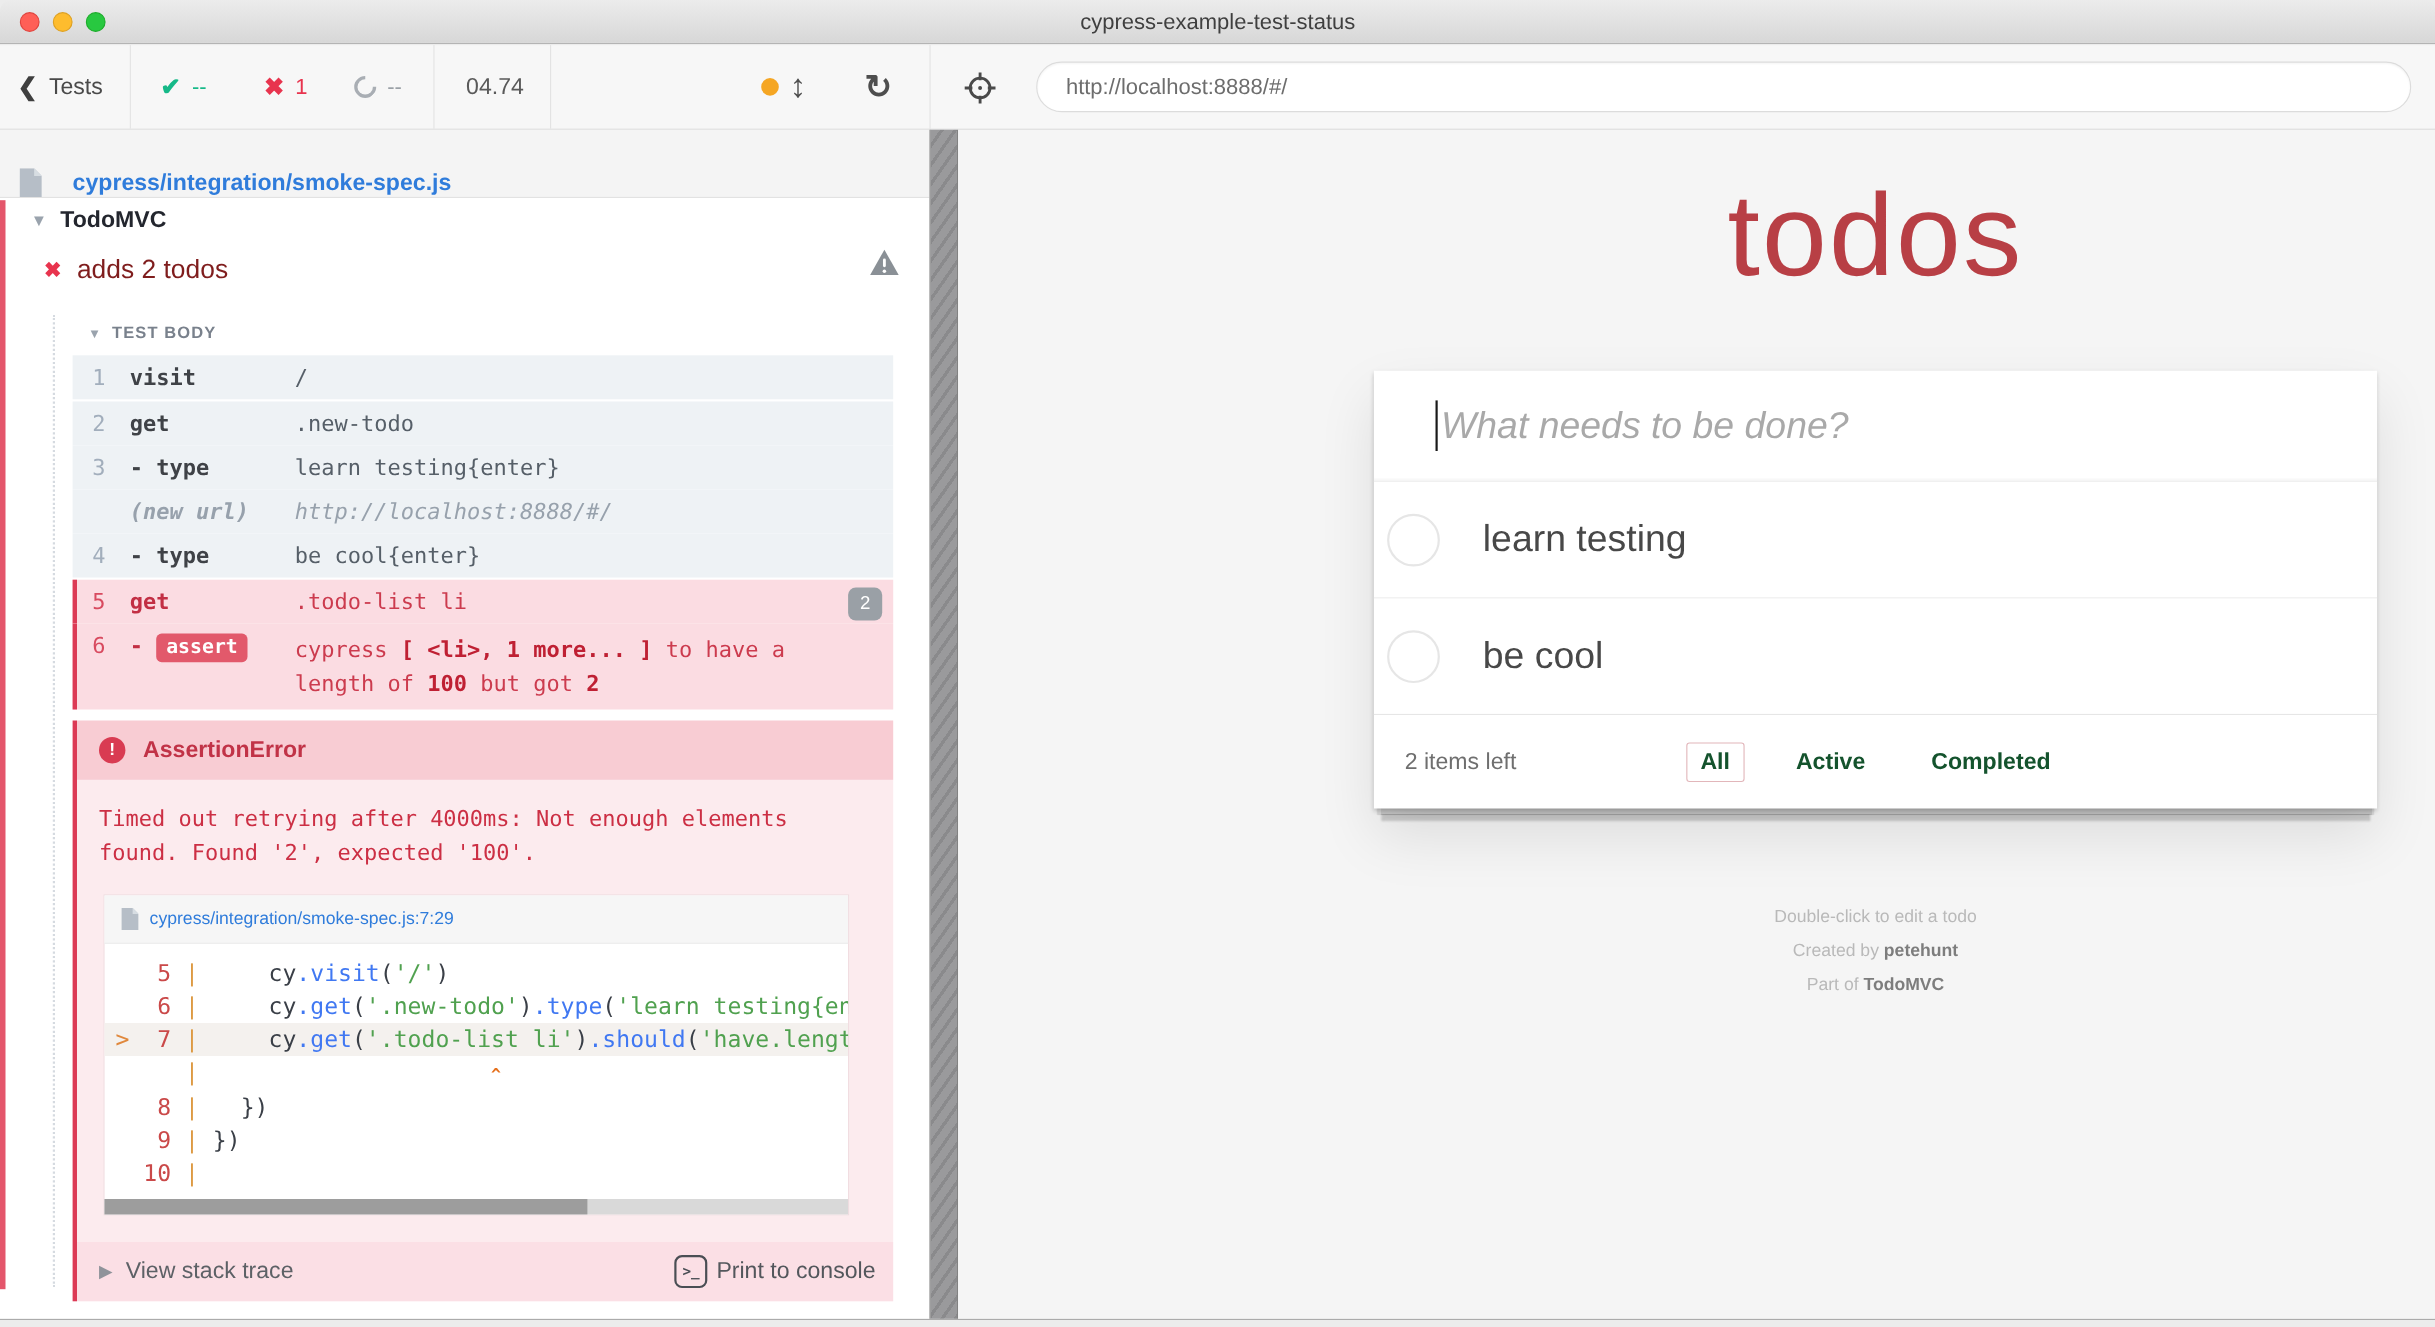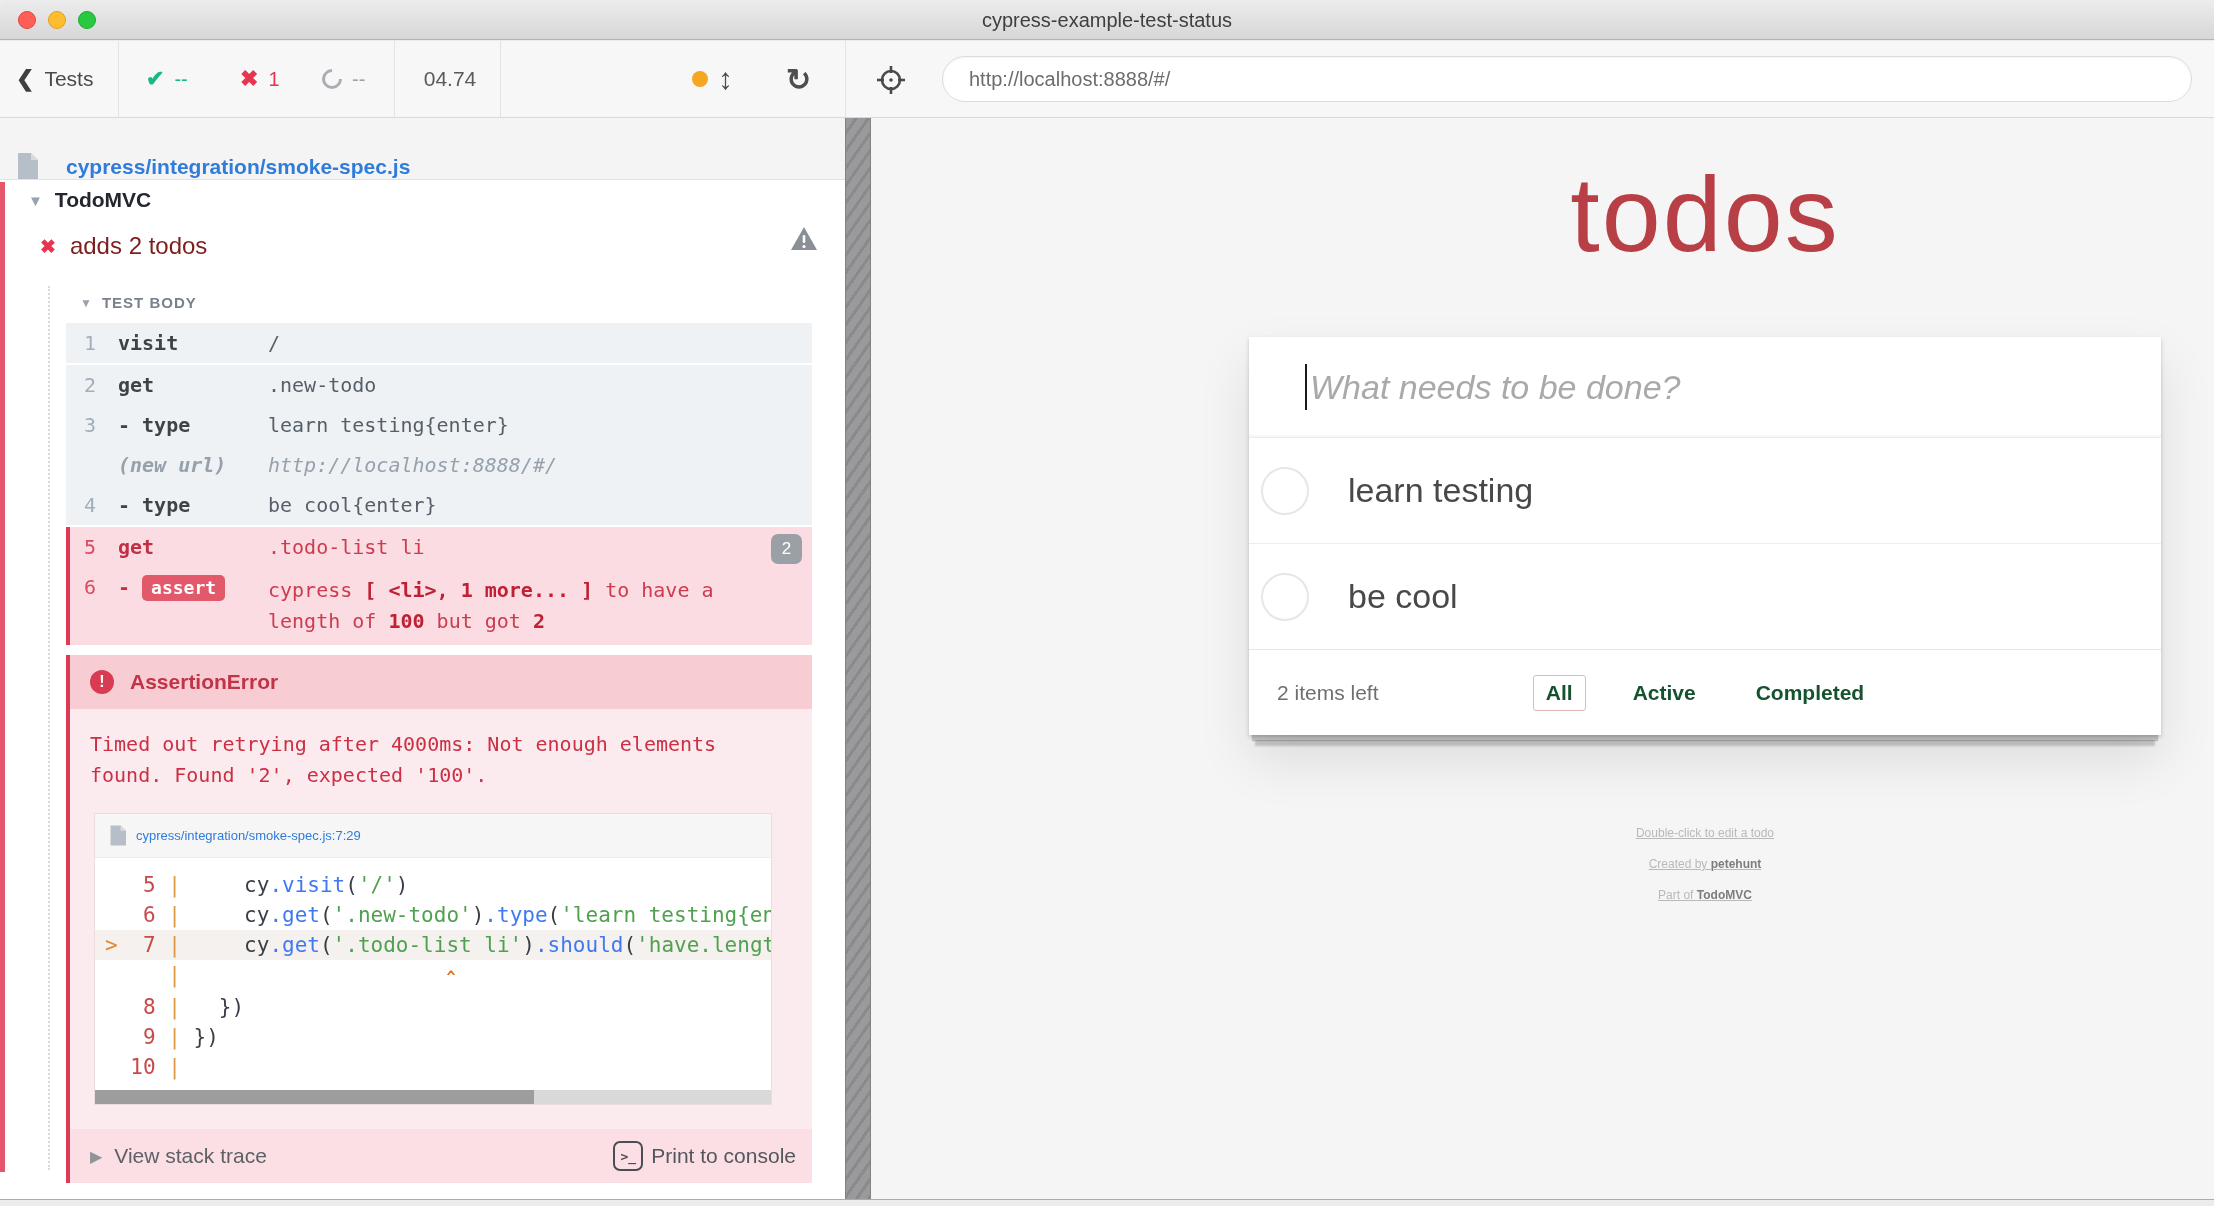--- a/index.html
+++ b/index.html
@@ -90,21 +90,21 @@
   .err-header { height:54px; background:#f8ccd3; display:flex; align-items:center; gap:16px; padding-left:20px; }
   .err-circle { width:24px; height:24px; border-radius:50%; background:#d93b52; color:#fff;
     font-size:16px; font-weight:bold; display:flex; align-items:center; justify-content:center; }
   .err-name { font-size:21px; font-weight:bold; color:#c13347; }
   .err-body { background:#fcebee; padding:20px 20px 24px 20px; }
   .err-msg { font-family:"DejaVu Sans Mono", monospace; font-size:20px; line-height:31px;
     color:#cc2f44; width:655px; }
   .code-frame { margin:22px 20px 0 4px; background:#fff; border:1px solid #f0dade; }
   .cf-header { height:44px; background:#f6f6f6; border-bottom:1px solid #ececec; display:flex;
     align-items:center; gap:10px; padding-left:14px; }
-  .cf-link { color:#2f7cdb; font-size:13px; cursor:pointer; }
+  .cf-link { color:#2f7cdb; font-size:16px; cursor:pointer; }
   .cf-code { padding:12px 0 8px 0; overflow:hidden; }
   .code-line { font-family:"DejaVu Sans Mono", monospace; font-size:21px; line-height:30px;
     white-space:pre; padding-left:10px; }
   .code-line.hl { background:#f4f1ee; }
   .code-line .gt { color:#e0883c; }
   .code-line .lnum { display:inline-block; width:2ch; text-align:right; color:#ca4949; }
   .code-line .pipe { color:#dd9a43; }
   .code-line .p { color:#3a3f47; }
   .code-line .fn { color:#4078f2; }
   .code-line .str { color:#50a14f; }
@@ -144,21 +144,21 @@
     border:2px solid #e6e6e6; cursor:pointer; }
   .todo-label { margin-left:99px; font-size:34px; font-weight:300; color:#484848; }
   .todo-footer { position:relative; height:86px; border-top:1px solid #e6e6e6;
     display:flex; align-items:center; }
   .items-left { position:absolute; left:28px; font-size:21px; color:#6f6f6f; }
   .filters { margin:0 auto; display:flex; gap:34px; align-items:center; }
   .filter { font-size:21px; color:#14532d; padding:5px 12px; border:1px solid transparent;
     border-radius:3px; cursor:pointer;font-weight:bold; }
   .filter.selected { border-color:#e2b6ba; }
   .app-info { position:absolute; left:0; top:700px; width:100%; text-align:center;
-    font-size:12px; color:#b9b9b9; line-height:31px;text-decoration:underline; }
+    font-size:16px; color:#b9b9b9; line-height:31px; }
   .app-info .strong { color:#7d7d7d; font-weight:bold; }
 
   .window-bottom { position:absolute; left:0; top:1199px; width:100%; height:7px;
     background:#ececec; border-top:1px solid #ababab; }
 
   
   svg { display:block; }
 </style>
 </head>
 <body>

